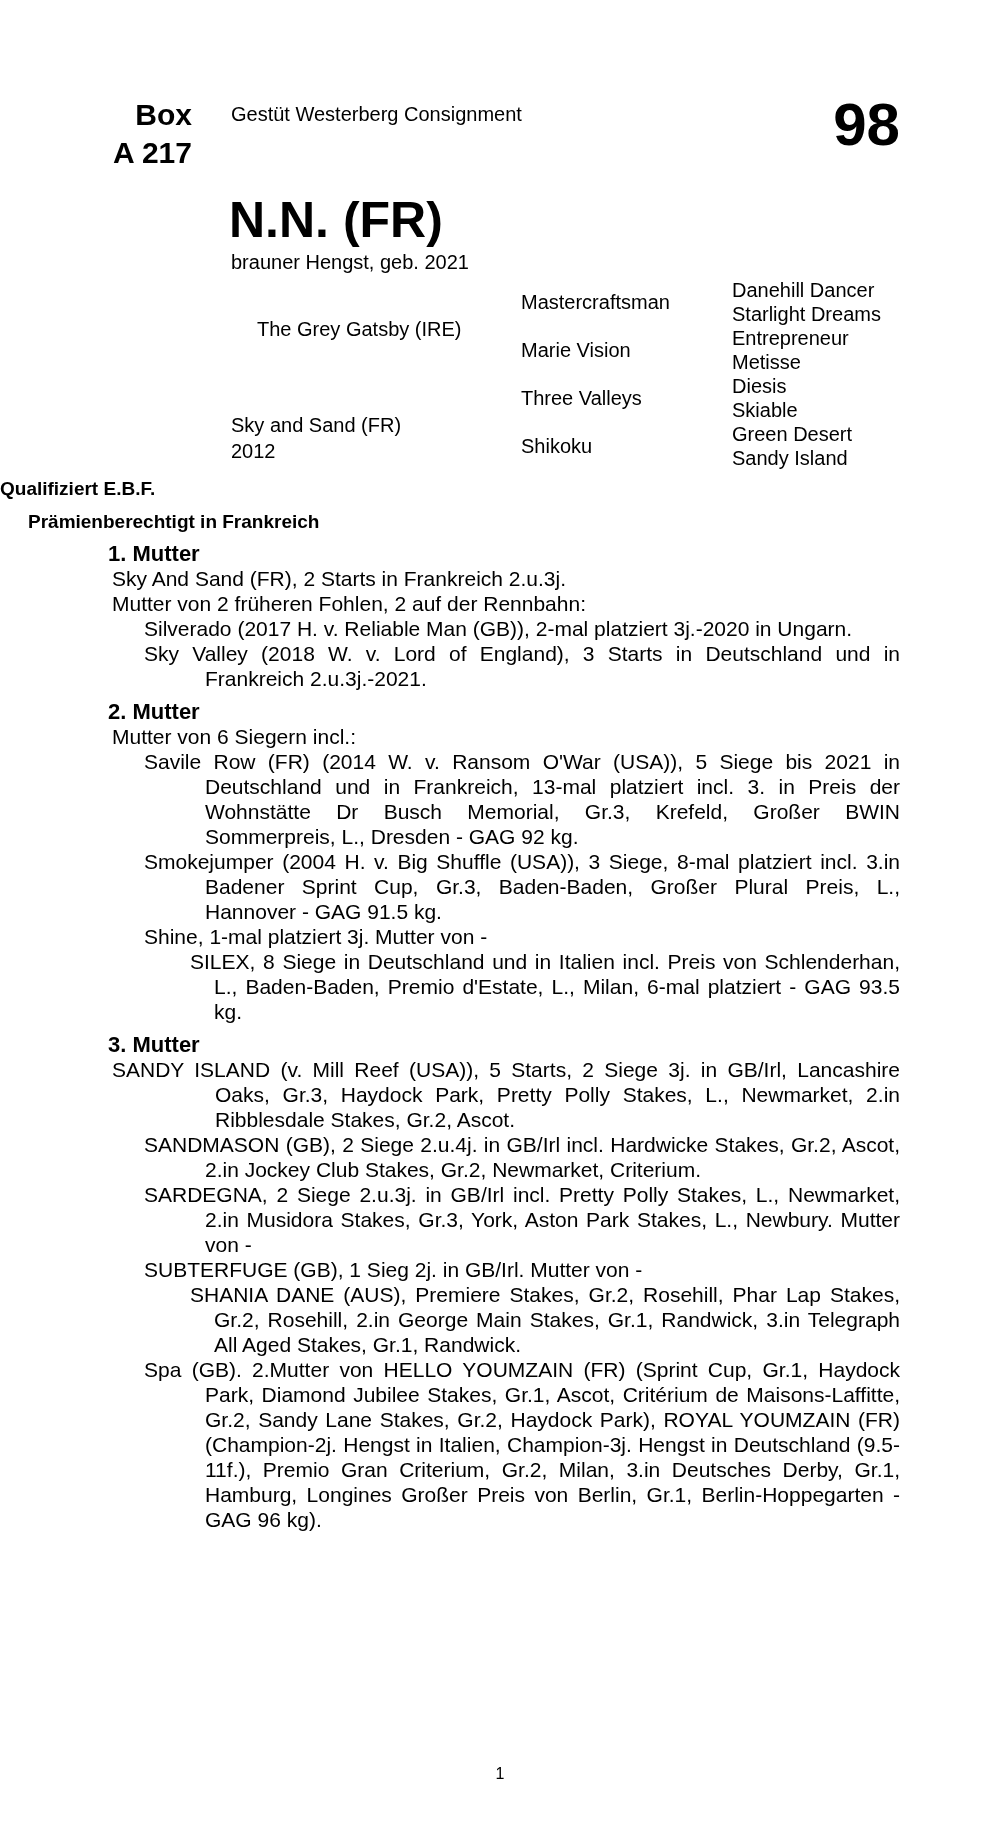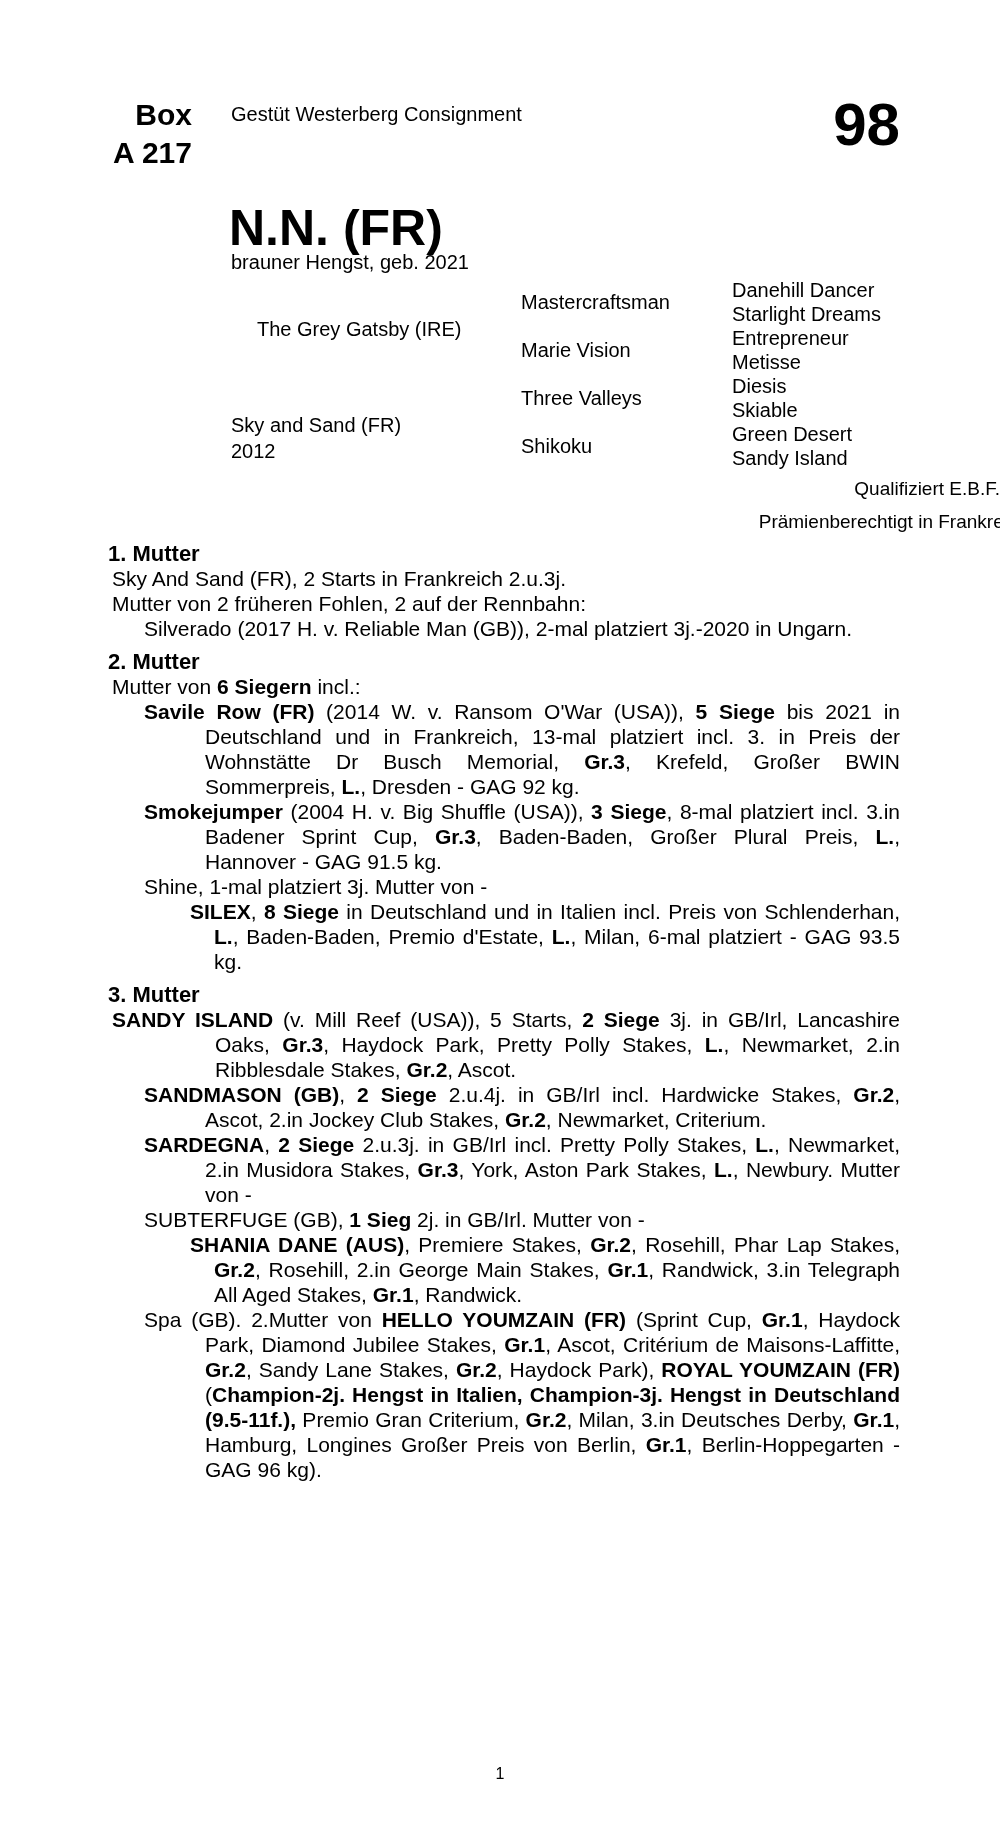--- a/index.html
+++ b/index.html
@@ -7,41 +7,41 @@
     width: 1000px; height: 1834px; position: relative; overflow: hidden;
     font-family: "Liberation Sans", sans-serif; color: #000;
   }
   .abs { position: absolute; }
   #box-label {
     left: 88px; top: 96px; width: 104px; text-align: right;
     font-weight: bold; font-size: 30px; line-height: 38px;
   }
   #consignor { left: 231px; top: 103px; font-size: 20px; }
   #lot-number { right: 100px; top: 92px; font-weight: bold; font-size: 60px; line-height: 66px; }
-  #horse-name { left: 229px; top: 190px; font-weight: bold; font-size: 50px; line-height: 60px; margin-top: 8px; }
+  #horse-name { left: 229px; top: 190px; font-weight: bold; font-size: 50px; line-height: 60px; }
   #horse-desc { left: 231px; top: 251px; font-size: 20px; }
   .ped { font-size: 20px; line-height: 24px; white-space: nowrap; }
   .ped4 { left: 732px; }
   .ped-sire { left: 231px; top: 317px; margin-left: 26px; }
   .ped-dam { left: 231px; top: 413px; }
   .ped-damyr { left: 231px; top: 439px; }
   .ped2 { left: 521px; }
-  .center-note { left: 0; width: 1000px; text-align: right; font-weight: normal; font-size: 19px; }
+  .center-note { left: 0; width: 1000px; text-align: left; font-weight: bold; font-size: 19px; }
   #pedigree-note-1 { top: 478px; }
   #pedigree-note-2 { top: 511px; padding-left: 28px; }
 
   #family { position: absolute; left: 110px; top: 541px; width: 790px; font-size: 21px; line-height: 25px; }
   .section { margin-bottom: 8px; }
   .sec-head { font-weight: 900; font-size: 22px; margin-left: -2px; }
   .line { }
   .l0 { padding-left: 2px; }
   .entry { text-align: justify; }
   .e1 { padding-left: 95px; text-indent: -61px; }
   .e2 { padding-left: 104px; text-indent: -58px; }
-  b, .b { font-weight: 700; }
+  b, .b { font-weight: 400; }
   #page-number { left: 0; width: 1000px; text-align: center; top: 1765px; font-size: 16px; }
 </style>
 </head>
 <body>
 
 <div id="box-label" class="abs">
   <div>Box</div>
   <div>A 217</div>
 </div>
 <div id="consignor" class="abs">Gestüt Westerberg Consignment</div>
@@ -70,20 +70,21 @@
 <div id="pedigree-note-1" class="abs center-note">Qualifiziert E.B.F.</div>
 <div id="pedigree-note-2" class="abs center-note">Prämienberechtigt in Frankreich</div>
 
 <div id="family">
 
   <div class="section">
     <div class="sec-head">1. Mutter</div>
     <div class="line l0">Sky And Sand (FR), 2 Starts in Frankreich 2.u.3j.</div>
     <div class="line l0">Mutter von 2 früheren Fohlen, 2 auf der Rennbahn:</div>
     <div class="entry e1">Silverado (2017 H. v. Reliable Man (GB)), 2-mal platziert 3j.-2020 in Ungarn.</div>
+    <div class="entry e1">Sky Valley (2018 W. v. Lord of England), 3 Starts in Deutschland und in Frankreich 2.u.3j.-2021.</div>
   </div>
 
   <div class="section">
     <div class="sec-head">2. Mutter</div>
     <div class="line l0"><span>Mutter von </span><b>6 Siegern</b><span> incl.:</span></div>
     <div class="entry e1"><b>Savile Row (FR)</b><span> (2014 W. v. Ransom O'War (USA)), </span><b>5 Siege</b><span> bis 2021 in Deutschland und in Frankreich, 13-mal platziert incl. 3. in Preis der Wohnstätte Dr Busch Memorial, </span><b>Gr.3</b><span>, Krefeld, Großer BWIN Sommerpreis, </span><b>L.</b><span>, Dresden - GAG 92 kg.</span></div>
     <div class="entry e1"><b>Smokejumper</b><span> (2004 H. v. Big Shuffle (USA)), </span><b>3 Siege</b><span>, 8-mal platziert incl. 3.in Badener Sprint Cup, </span><b>Gr.3</b><span>, Baden-Baden, Großer Plural Preis, </span><b>L.</b><span>, Hannover - GAG 91.5 kg.</span></div>
     <div class="entry e1">Shine, 1-mal platziert 3j. Mutter von -</div>
     <div class="entry e2" style="padding-left:104px;text-indent:-24px"><b>SILEX</b><span>, </span><b>8 Siege</b><span> in Deutschland und in Italien incl. Preis von Schlenderhan, </span><b>L.</b><span>, Baden-Baden, Premio d'Estate, </span><b>L.</b><span>, Milan, 6-mal platziert - GAG 93.5 kg.</span></div>
   </div>

